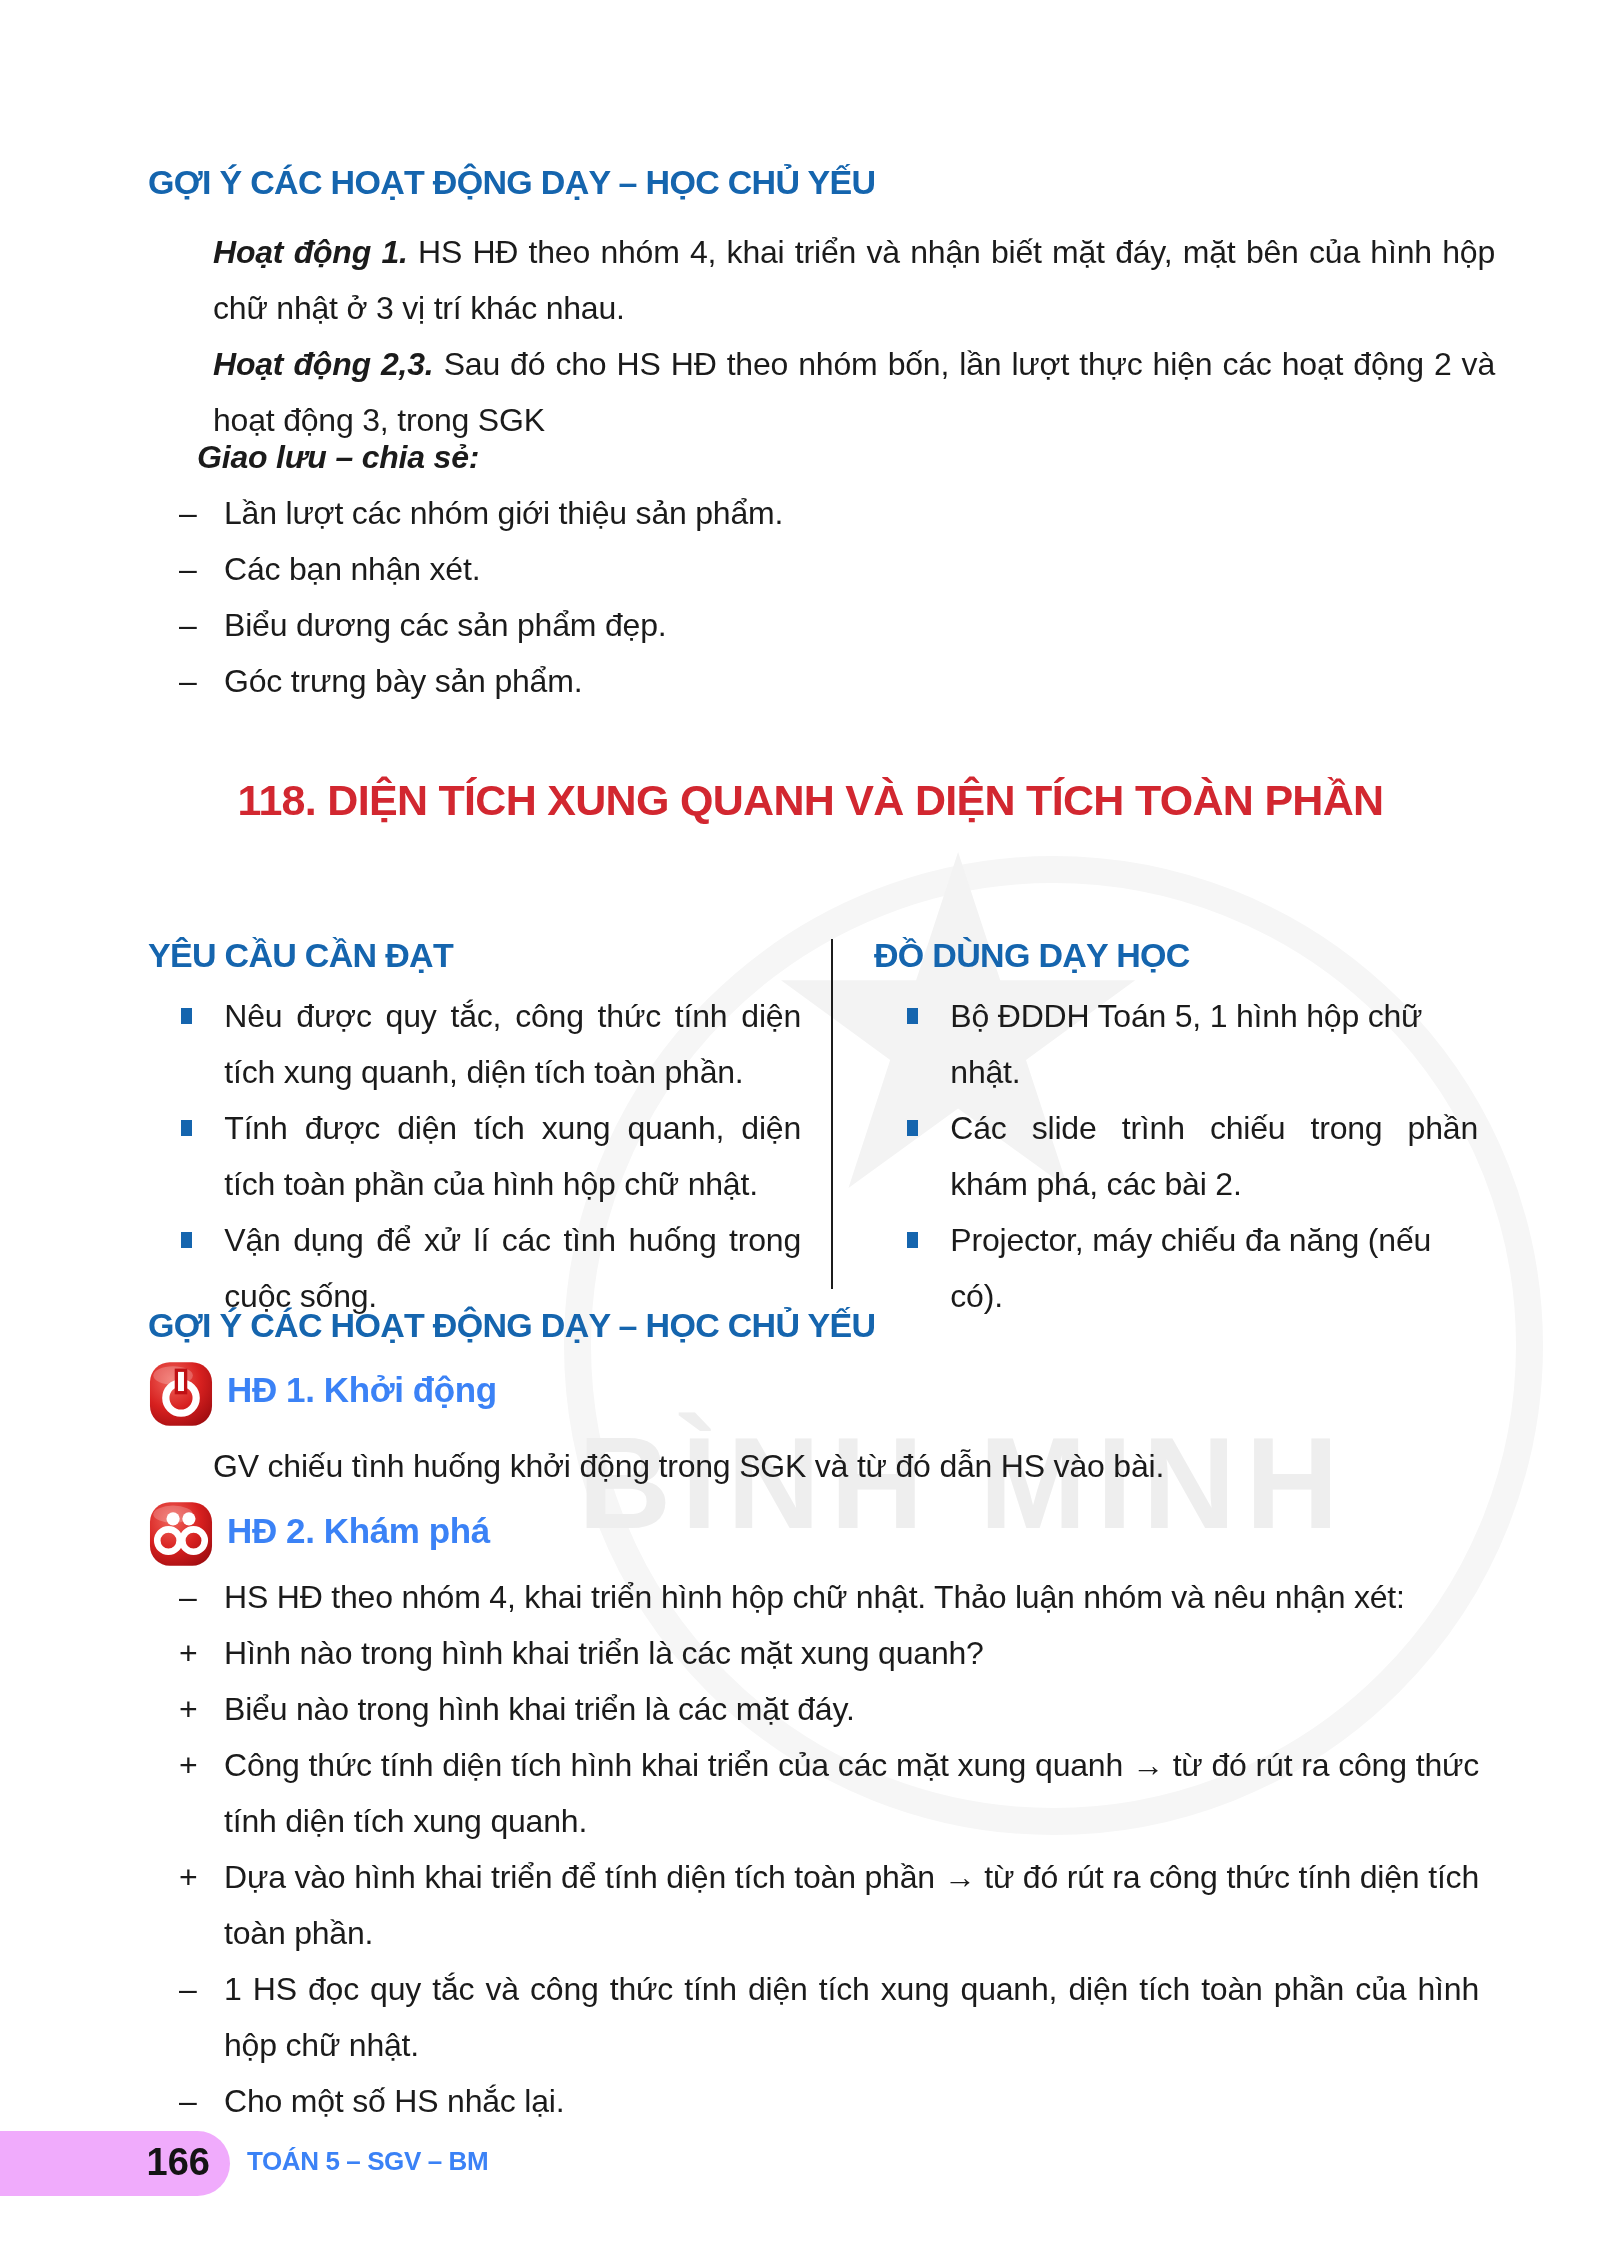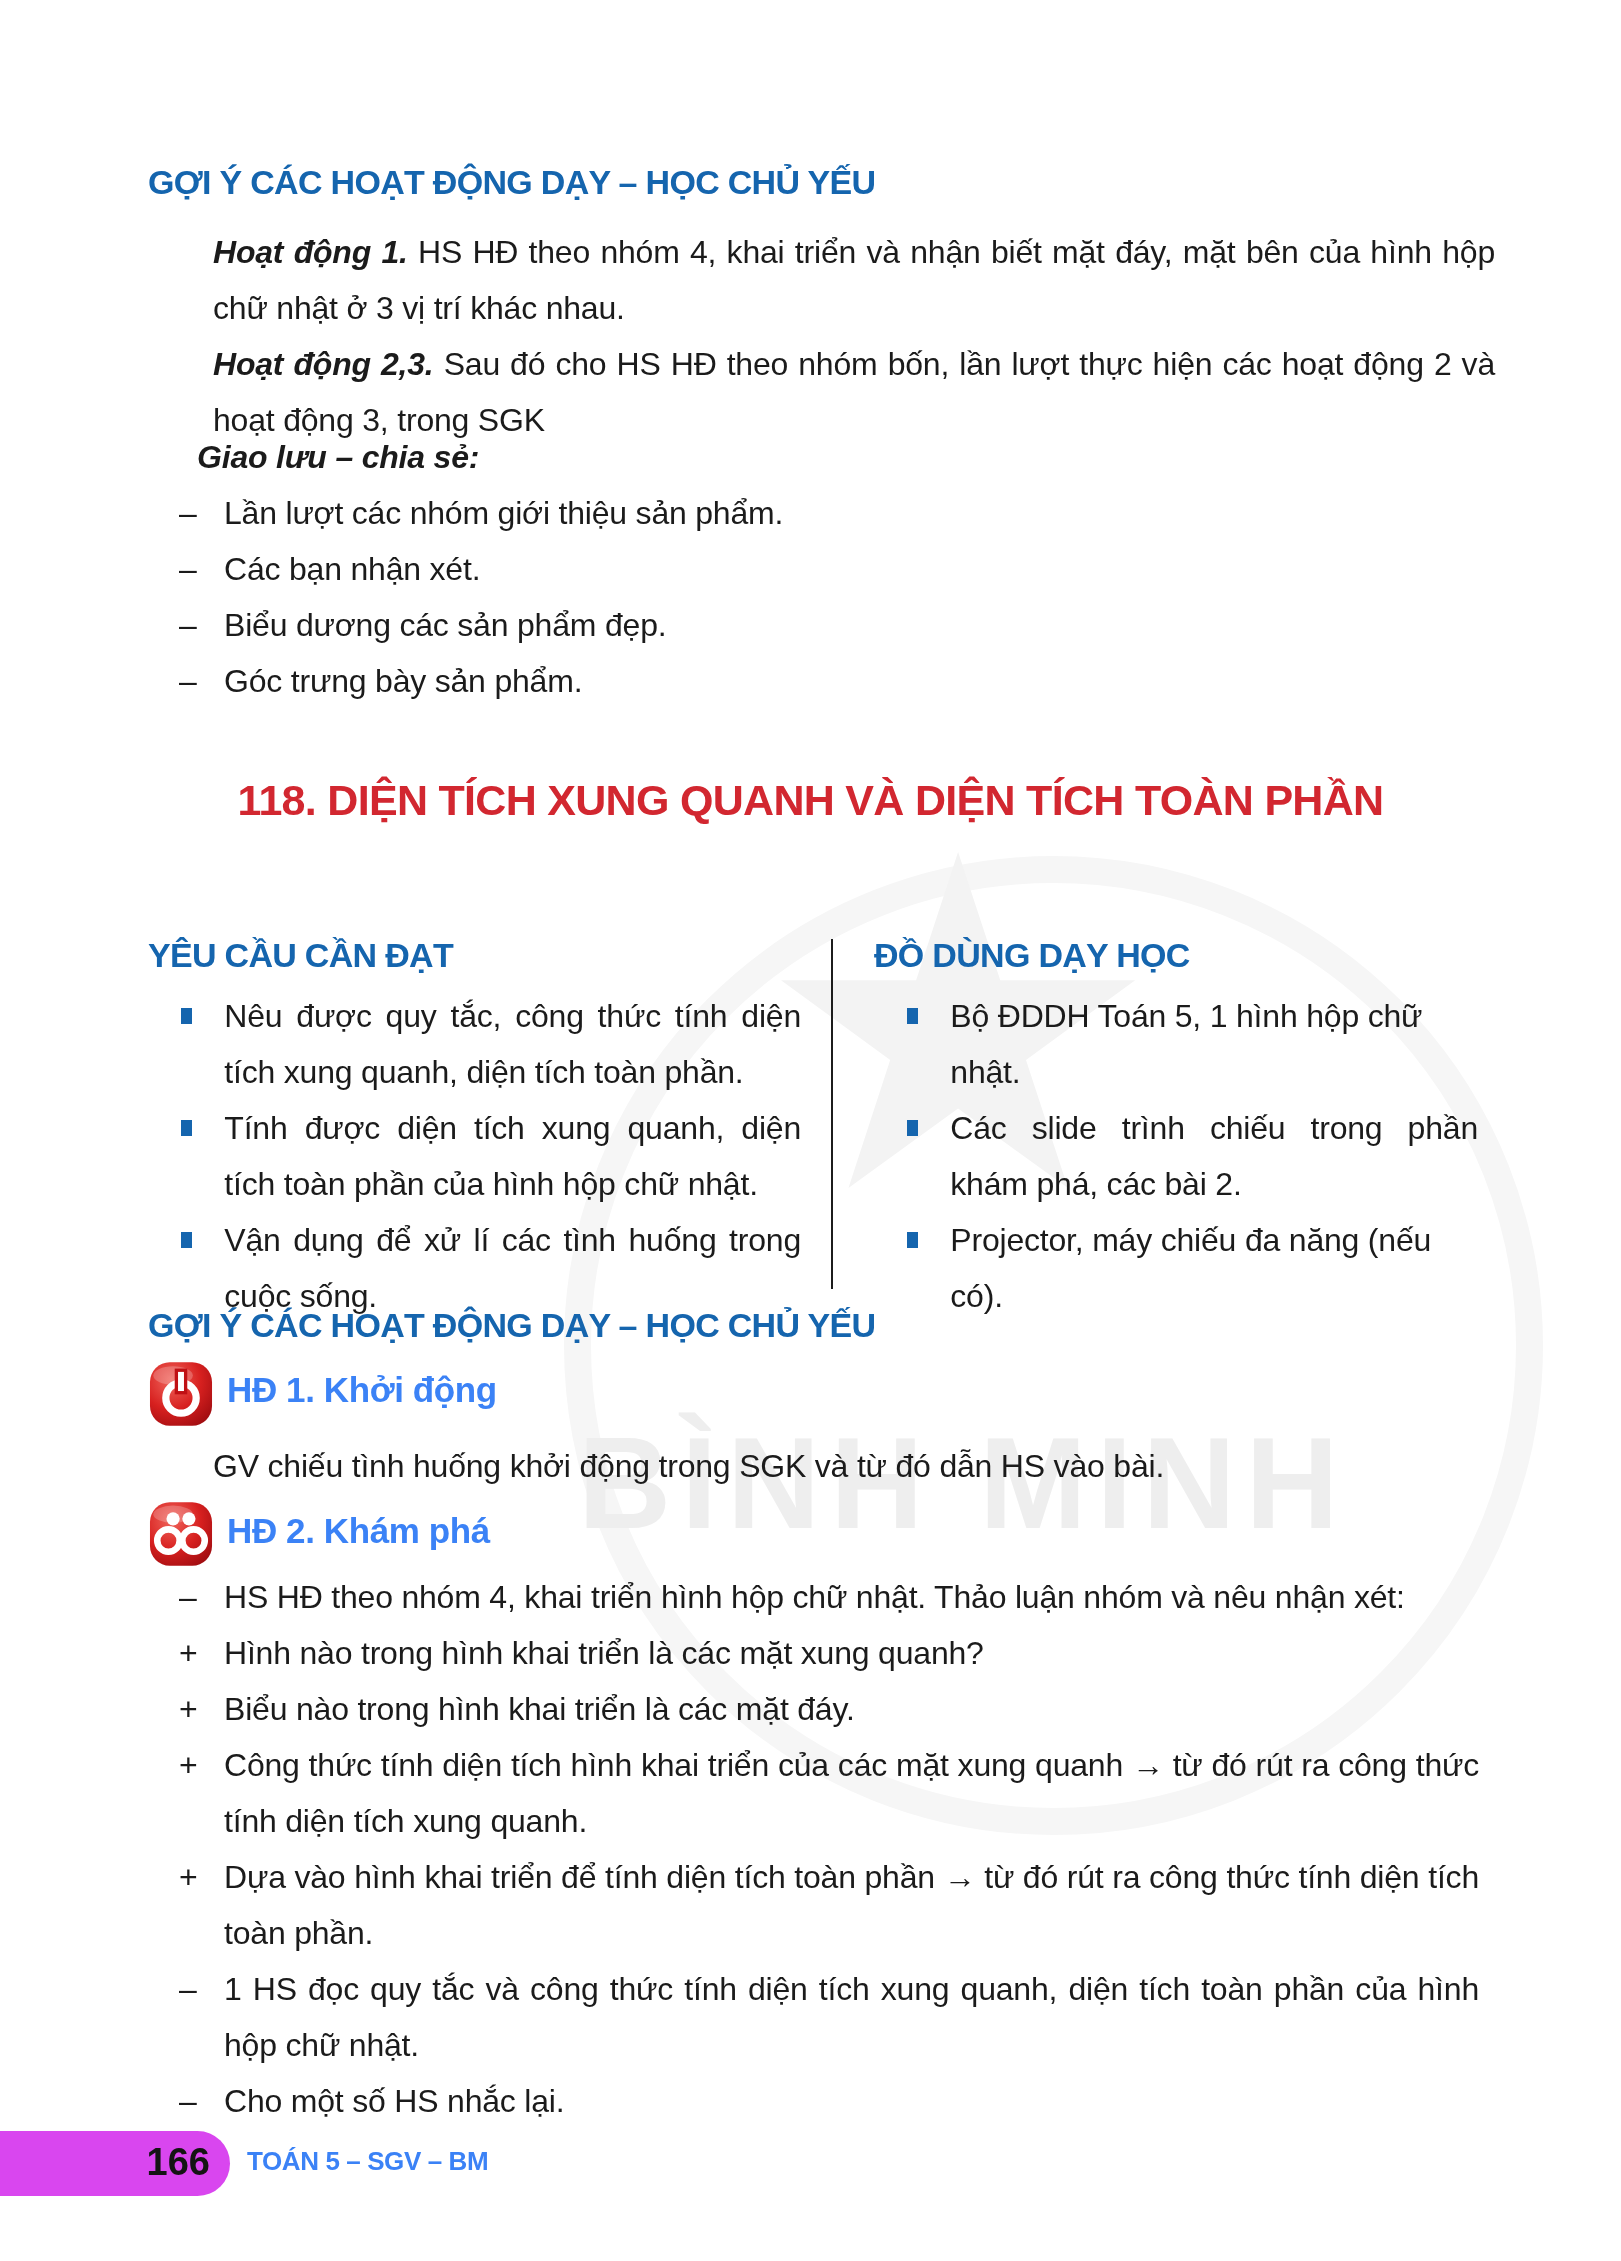--- a/index.html
+++ b/index.html
@@ -39,21 +39,21 @@
   .col-items{position:absolute;}
   .brow{display:flex; align-items:flex-start;}
   .bullet{flex:0 0 10.8px; width:10.8px; height:16px; background:#1565ae; margin-top:19.5px;}
   .bgap{flex:0 0 32.5px;}
   .btext{flex:1 1 auto; min-width:0;}
   .divider{position:absolute; left:831px; top:939px; width:2.2px; height:350px; background:#1c1c1c;}
   .hd-icon{position:absolute; left:148px; width:66px; height:68px;}
   .hd-label{position:absolute; left:227px; font-size:35px; font-weight:bold;
     color:#3b82f6; letter-spacing:-0.4px; white-space:nowrap;}
   .footer-pill{position:absolute; left:0; top:2131px; width:230px; height:65px;
-    background:#d946ef; border-radius:0 32.5px 32.5px 0;}
+    background:#f0abfc; border-radius:0 32.5px 32.5px 0;}
   .page-num{position:absolute; right:20px; top:10px; font-size:38px; font-weight:bold; color:#141414;}
   .book-label{position:absolute; left:247px; top:2146px; font-size:26px; font-weight:bold;
     letter-spacing:-0.4px; color:#3b82f6; white-space:nowrap;}
 </style>
 </head>
 <body>
 
 <div class="page">
 
   <div class="wm wm-ring"></div>

